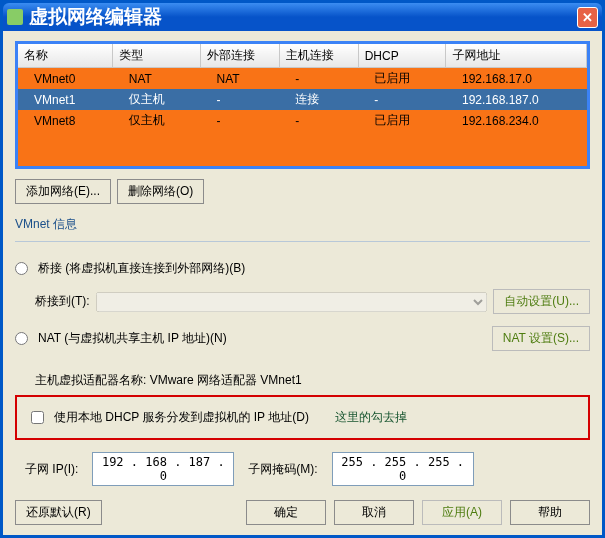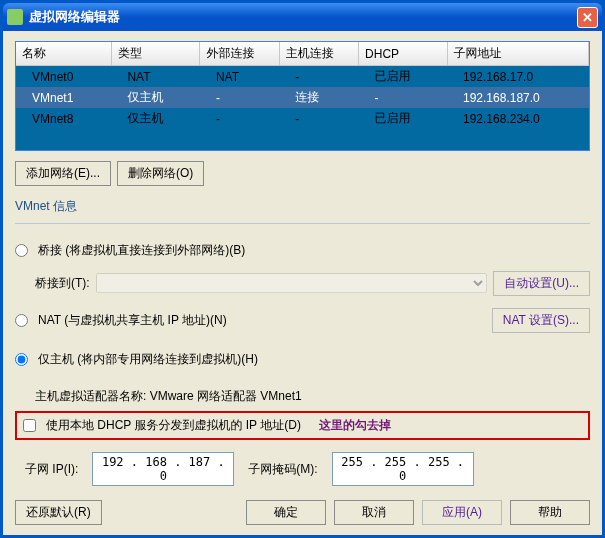--- a/index.html
+++ b/index.html
@@ -1,37 +1,37 @@
 <!DOCTYPE html>
 <html><head>
 <meta charset="utf-8">
 <style>
 * { box-sizing: border-box; margin: 0; padding: 0; font-family: "Microsoft YaHei", SimSun, Tahoma, sans-serif; font-size: 12px; }
 body { background: #0058c7; padding: 3px; width: 605px; height: 538px; }
 .titlebar { background: linear-gradient(to bottom, #3b8df2 0%, #0653c9 50%, #0653c9 100%); height: 28px; display: flex; align-items: center; padding: 0 4px; color: white; font-weight: bold; border-radius: 6px 6px 0 0; }
 .titlebar .icon { width: 16px; height: 16px; background: #88cc66; border-radius: 2px; margin-right: 6px; }
-.titlebar .title { flex: 1; font-size: 13px; }
+.titlebar .title { flex: 1; font-size: 19px; }
 .closebtn { width: 21px; height: 21px; background: #e76245; border: 1px solid #fff; border-radius: 3px; display: flex; align-items: center; justify-content: center; color: white; font-weight: bold; cursor: pointer; font-size: 13px; }
 .content { background: #ece9d8; height: calc(100% - 28px); padding: 10px 12px; display: flex; flex-direction: column; gap: 6px; }
-.table-wrap { border: 1px solid #3b82f6; background: #0369a1; height: 180px; overflow: auto; }
+.table-wrap { border: 3px solid #3b82f6; background: #f97316; height: 180px; overflow: auto; }
 table { width: 100%; border-collapse: collapse; }
 thead th { background: linear-gradient(to bottom, #fff, #e7e7e7); border-right: 1px solid #c8c8c8; border-bottom: 1px solid #c8c8c8; text-align: left; padding: 3px 6px; font-weight: normal; }
 tbody td { padding: 2px 16px; }
 tbody tr.sel td { background: #3a6ea5; color: white; }
 .btnrow { display: flex; gap: 6px; margin-top: 4px; }
 .btn { background: #ece9d8; border: 1px solid #8b8b8b; padding: 3px 10px; cursor: pointer; min-width: 80px; text-align: center; }
-.btn:disabled, .btn.disabled { color: #4c1d95; border-color: #bbb; cursor: default; }
+.btn:disabled, .btn.disabled { color: #4d7c0f; border-color: #bbb; cursor: default; }
 .group-title { color: #1a4f8a; margin-top: 6px; }
 .divider { height: 1px; background: #b8c8d8; margin: 2px 0 6px 0; }
 .radio-row, .check-row { display: flex; align-items: center; gap: 6px; margin: 6px 0; }
 .radio-row input, .check-row input { margin-right: 4px; }
 .indent { margin-left: 20px; display: flex; align-items: center; gap: 8px; }
 .rowflex { display: flex; align-items: center; gap: 6px; }
 .rowflex .spacer { flex: 1; }
-.annot { color: #701a75; font-weight: bold; }
+.annot { color: #14532d; }
 .redbox { border: 2px solid #d40000; padding: 4px 6px; display: flex; align-items: center; gap: 18px; }
 .iprow { display: flex; align-items: center; gap: 14px; margin-top: 6px; margin-left: 10px; }
 .ipfield { background: white; border: 1px solid #7f9db9; padding: 2px 6px; font-family: monospace; width: 142px; text-align: center; }
 .bottombar { display: flex; gap: 8px; margin-top: auto; padding-top: 8px; }
 .bottombar .spacer { flex: 1; }
 label { cursor: default; }
 </style>
 </head>
 <body>
 
@@ -102,33 +102,29 @@
     <button class="btn disabled" disabled="">自动设置(U)...</button>
   </div>
 
   <div class="radio-row rowflex">
     <input type="radio" name="mode" style="">
     <label>NAT (与虚拟机共享主机 IP 地址)(N)</label>
     <div class="spacer"></div>
     <button class="btn disabled" disabled="">NAT 设置(S)...</button>
   </div>
 
-  <div class="radio-row">
-    <input type="radio" name="mode" checked="" style="">
-    <label>仅主机 (将内部专用网络连接到虚拟机)(H)</label>
-  </div>
 
   <div style="height:4px;"></div>
 
   <div class="indent">
     <label>主机虚拟适配器名称: VMware 网络适配器 VMnet1</label>
   </div>
 
   <div class="redbox">
-    <div class="check-row" style="margin:0;">
+    <div class="check-row" style="margin:8px;">
       <input type="checkbox" style="">
       <label>使用本地 DHCP 服务分发到虚拟机的 IP 地址(D)</label>
     </div>
     <span class="annot">这里的勾去掉</span>
     <div class="spacer" style="flex:1;"></div>
   </div>
 
   <div class="iprow">
     <label>子网 IP(I):</label>
     <div class="ipfield">192 . 168 . 187 . 0</div>

